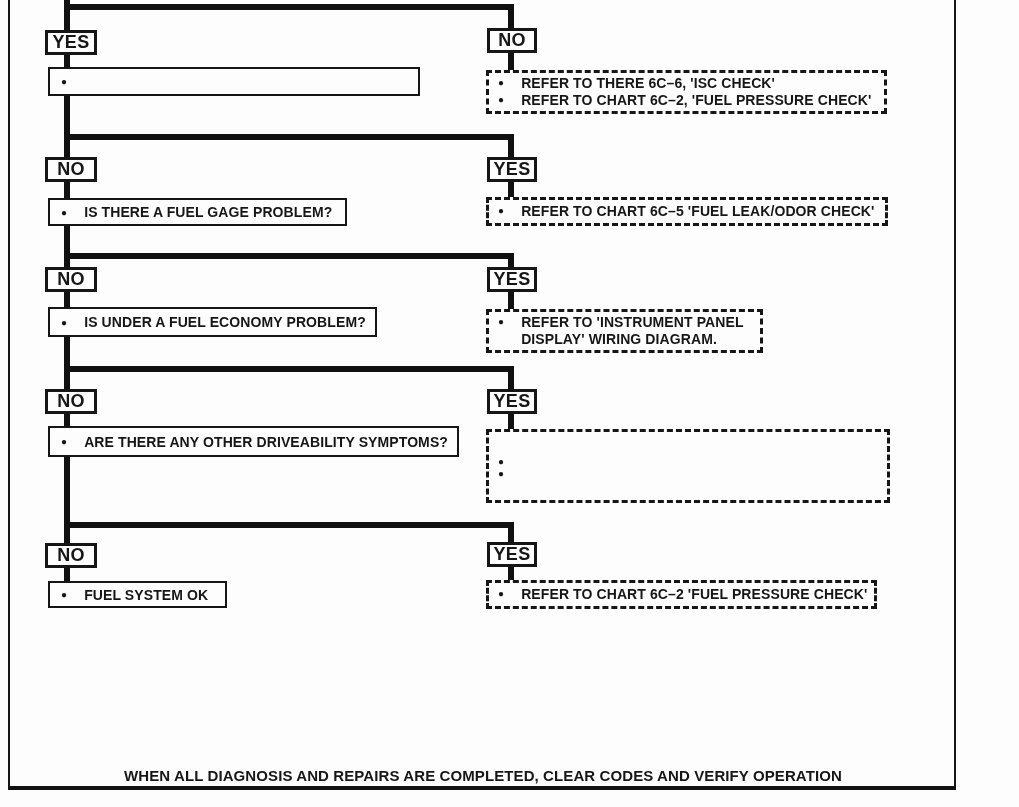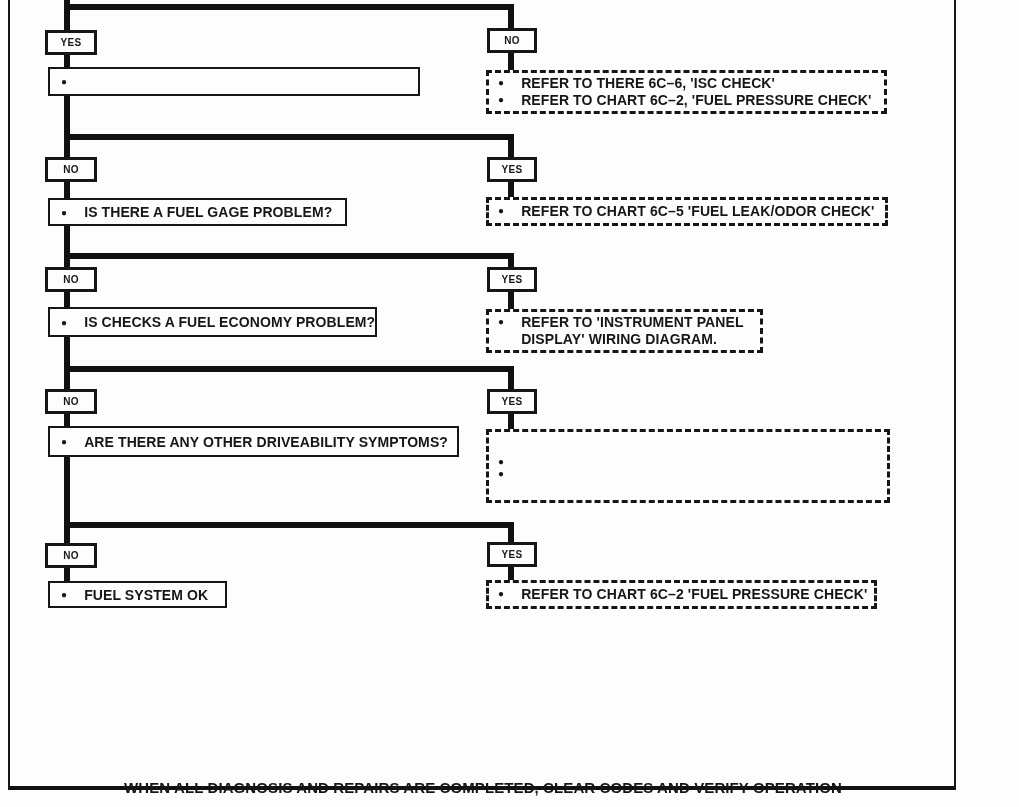--- a/index.html
+++ b/index.html
@@ -23,21 +23,21 @@
     background:transparent;
   }
   
   .trunk{position:absolute;left:64px;top:0;width:6px;height:590px;background:#111;}
   .rail{position:absolute;left:64px;width:450px;height:6px;background:#111;}
   .stub{position:absolute;left:508px;width:6px;background:#111;}
   
   .tag{
     position:absolute;box-sizing:border-box;
     border:3px solid #161616;background:#fdfdfd;
-    font-weight:bold;font-size:10px;letter-spacing:.3px;
+    font-weight:bold;font-size:18px;letter-spacing:.3px;
     display:flex;align-items:center;justify-content:center;
     z-index:3;
   }
   
   .qbox{
     position:absolute;box-sizing:border-box;
     border:2px solid #161616;background:#fdfdfd;
     display:flex;align-items:center;
     padding-left:11px;
     font-weight:bold;font-size:14px;letter-spacing:.1px;
@@ -57,21 +57,20 @@
     flex:0 0 auto;font-size:10px;line-height:inherit;
     transform:translateY(2px);
     margin-right:17px;
   }
   .qbox .bullet{transform:none;margin-right:17px;}
   .action-text{white-space:pre-line;}
   .footer-note{
     position:absolute;left:8px;top:767px;width:950px;
     text-align:center;font-weight:bold;font-size:15px;letter-spacing:.1px;
     z-index:2;
-    margin-top:12px;
   }
 </style>
 </head>
 <body>
 
 <div id="stage">
 
   <div class="page-frame"></div>
 
   <div class="trunk"></div>
@@ -111,21 +110,21 @@
   <div class="abox" style="left:486px;top:197px;width:402px;height:29px">
     <div class="action-line">
       <span class="bullet">●</span>
       <span class="action-text">REFER TO CHART 6C–5 'FUEL LEAK/ODOR CHECK'</span>
     </div>
   </div>
 
   <div class="tag" style="left:45px;top:267px;width:52px;height:25px">NO</div>
   <div class="qbox" style="left:48px;top:307px;width:329px;height:30px">
     <span class="bullet">●</span>
-    <span>IS CHECKS A FUEL ECONOMY PROBLEM?</span>
+    <span>IS UNDER A FUEL ECONOMY PROBLEM?</span>
   </div>
   <div class="tag" style="left:487px;top:267px;width:50px;height:25px">YES</div>
   <div class="abox" style="left:486px;top:309px;width:277px;height:44px">
     <div class="action-line">
       <span class="bullet">●</span>
       <span class="action-text">REFER TO 'INSTRUMENT PANEL
 DISPLAY' WIRING DIAGRAM.</span>
     </div>
   </div>
 

